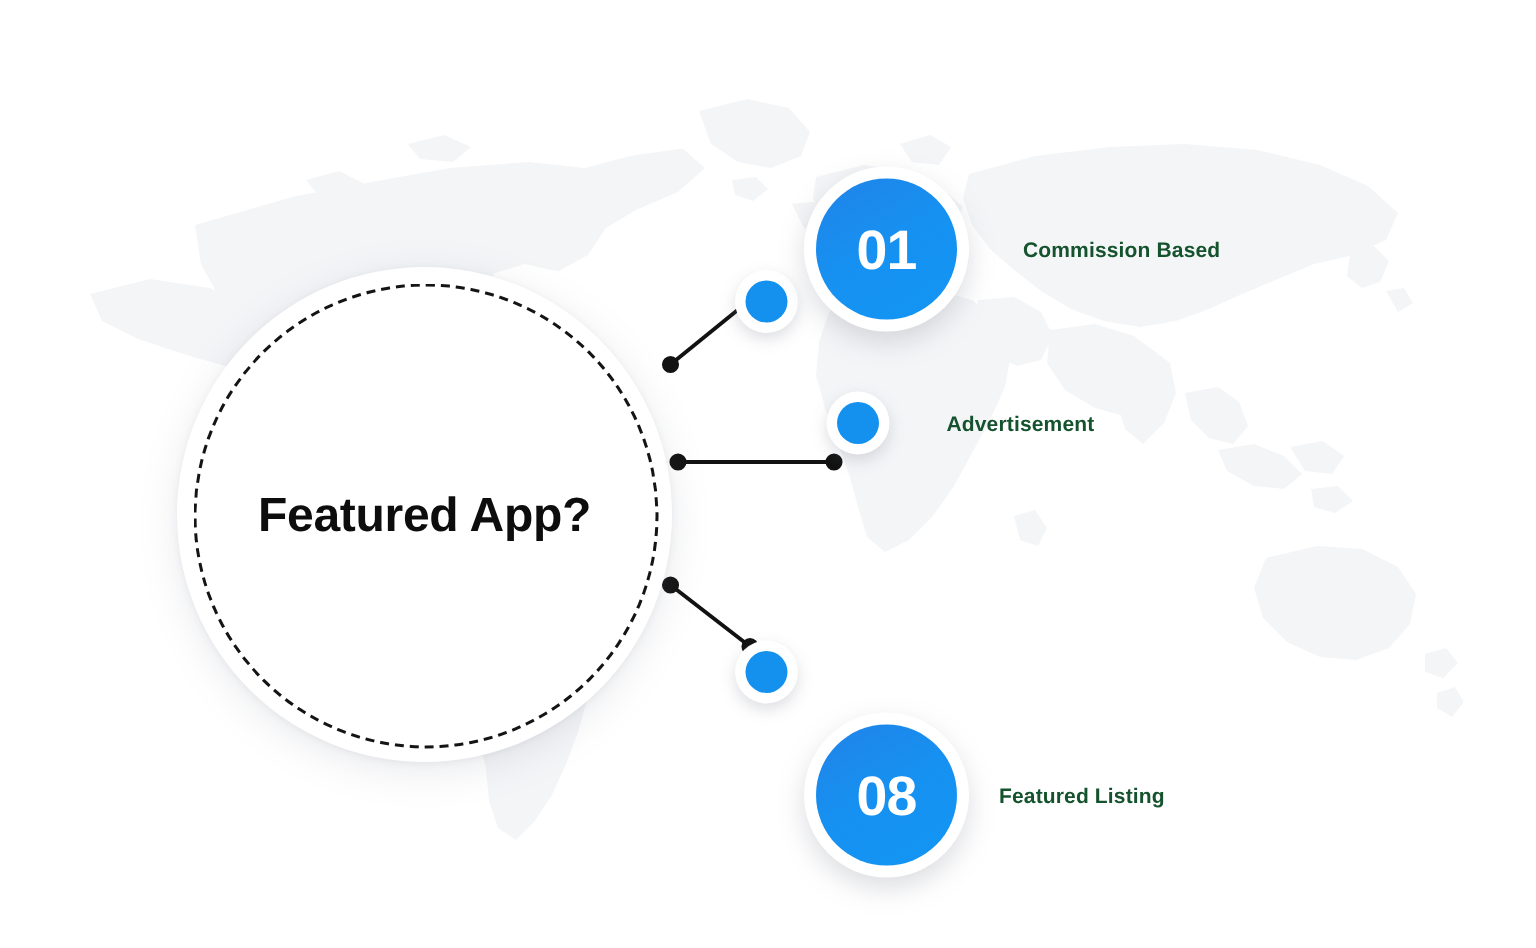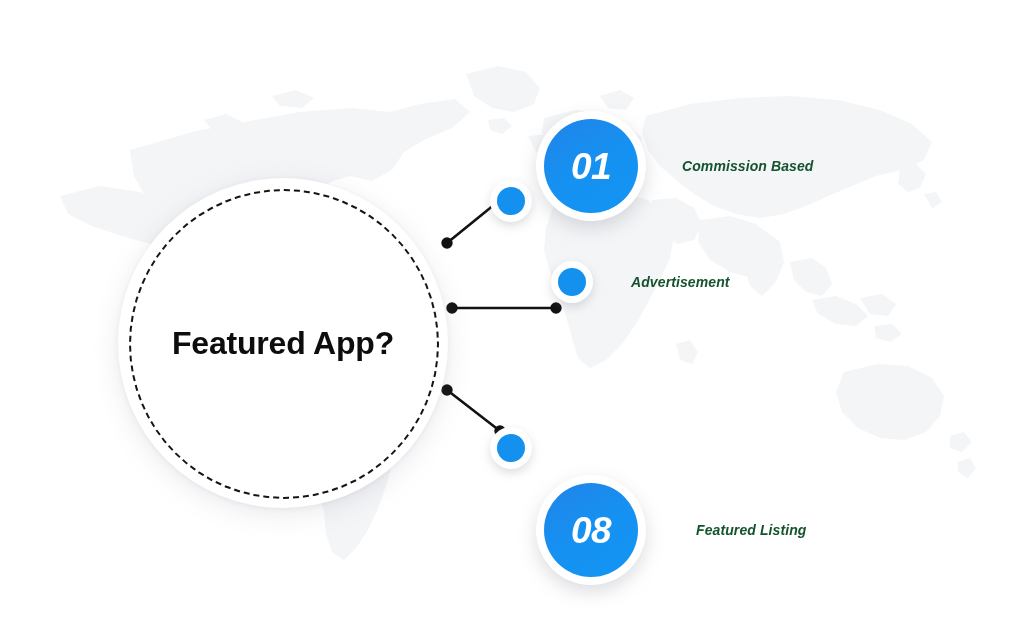--- a/index.html
+++ b/index.html
@@ -77,21 +77,20 @@
     left: 0; top: 0;
     width: 1024px; height: 632px;
     pointer-events: none;
   }
 
   
   .row {
     position: absolute;
     display: flex;
     align-items: center;
-    font-style: italic;
   }
   #row-1 { left: 490px; top: 110px; }
   #row-2 { left: 551px; top: 261px; }
   #row-3 { left: 490px; top: 427px; }
 
   
   .node-dot {
     position: relative;
     width: 42px;
     height: 42px;
@@ -151,21 +150,21 @@
     font-weight: 700;
     letter-spacing: 0.1px;
     white-space: nowrap;
     flex: 0 0 auto;
   }
   #row-1 .num-wrap { margin-left: 4px; }
   #row-1 .row-label { margin-left: 36px; }
   #row-2 .num-wrap { margin-left: 4px; }
   #row-2 .row-label { margin-left: 38px; }
   #row-3 .num-wrap { margin-left: 4px; margin-top: 48px; }
-  #row-3 .row-label { margin-left: 50px; margin-top: 48px; }
+  #row-3 .row-label { margin-left: 20px; margin-top: 48px; }
 </style>
 </head>
 <body>
 
 <div id="stage">
 
   <div id="worldmap">
     <svg viewBox="0 0 1024 632" xmlns="http://www.w3.org/2000/svg" aria-hidden="true">
       <g fill="#F4F5F7">
 

